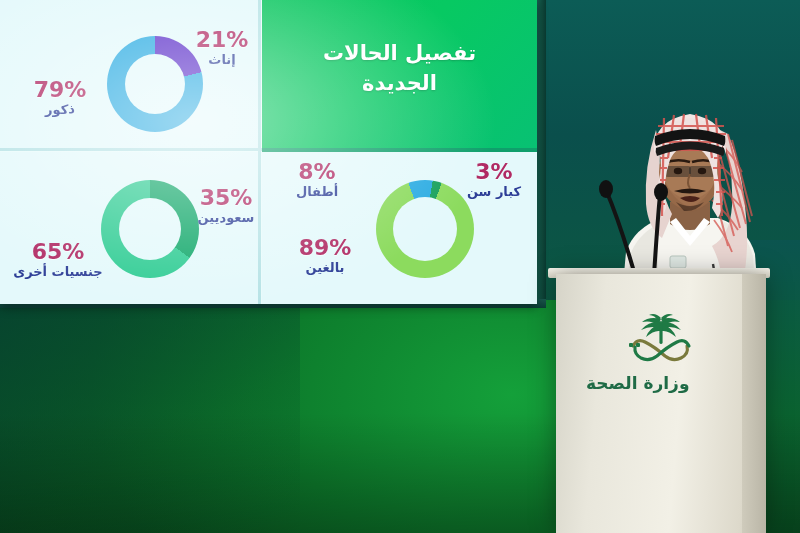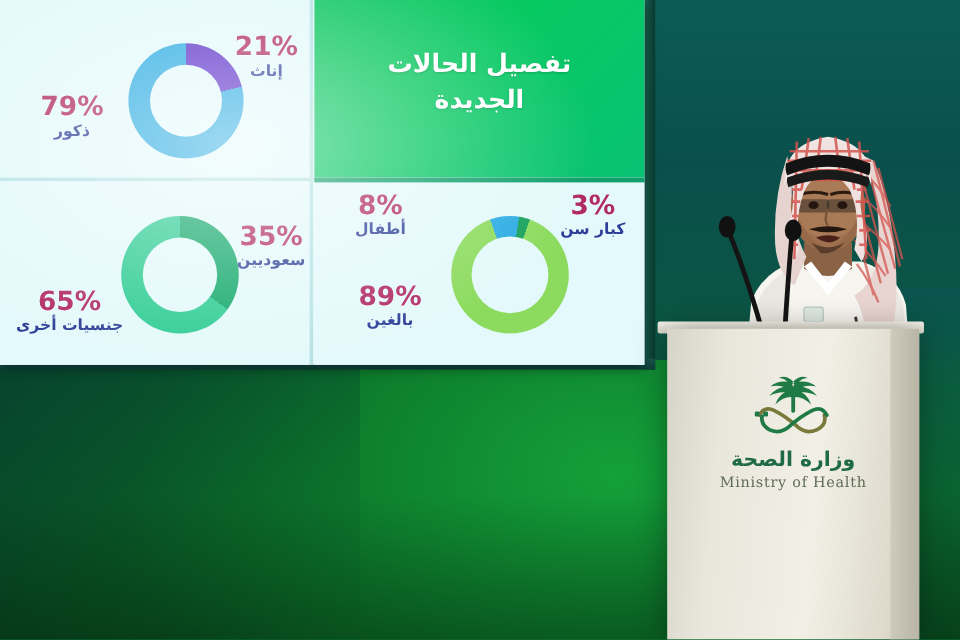--- a/index.html
+++ b/index.html
@@ -104,21 +104,21 @@
     position:absolute;left:548px;top:268px;width:222px;height:10px;
     background:linear-gradient(180deg,#f7f5ec 0%,#d9d5c6 100%);
     border-radius:2px;
   }
   .podium-right-edge{
     position:absolute;left:742px;top:274px;width:24px;height:259px;
     background:linear-gradient(90deg,#cfcbbc 0%,#b9b5a6 100%);
   }
   .logo{
     position:absolute;left:586px;top:312px;width:150px;height:124px;
-    text-align:center;
+    text-align:left;
   }
   .logo-mark{display:block;margin:0 auto;}
   .logo-ar{
     display:block;color:#1f6b46;font-size:17px;font-weight:bold;
     direction:rtl;margin-top:1px;letter-spacing:.3px;
   }
   .logo-en{
     display:block;color:#5e6b55;font-size:12px;margin-top:2px;
     font-family:"DejaVu Serif","Liberation Serif",serif;letter-spacing:.6px;
   }
@@ -300,16 +300,15 @@
       <g fill="none" stroke="#1f7a45" stroke-width="3.1" stroke-linecap="round">
         <path d="M74 34 Q70 26 62 30 Q52 35 42 44 Q34 50 26 46 Q19 42 20 35"></path>
       </g>
 
       <g fill="#1f7a45">
         <rect x="14" y="31" width="4" height="4" rx="1"></rect>
         <rect x="21" y="31" width="4" height="4" rx="1"></rect>
       </g>
     </svg>
     <span class="logo-ar">وزارة الصحة</span>
-    <span class="logo-en">Ministry of Health</span>
   </div>
 
 </div>
 
 </body></html>

